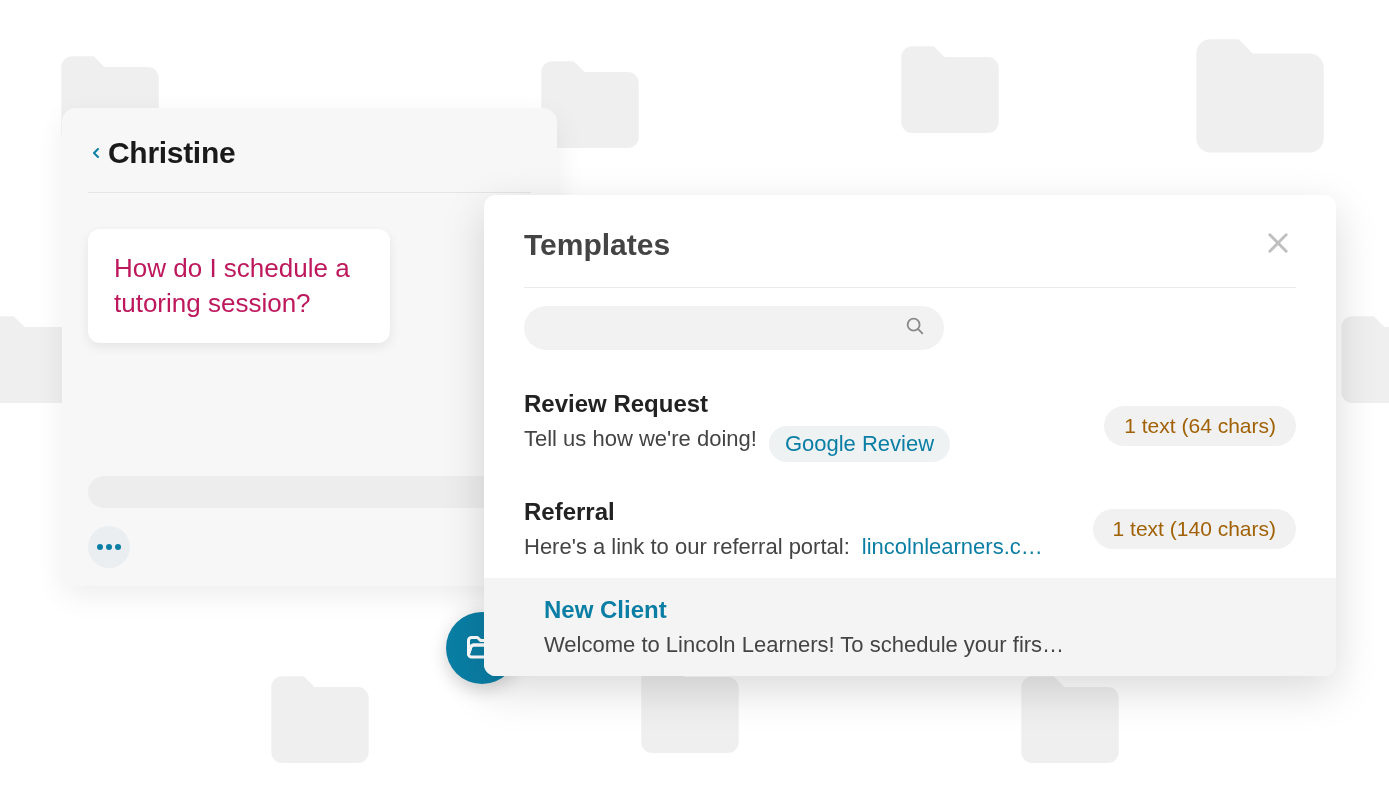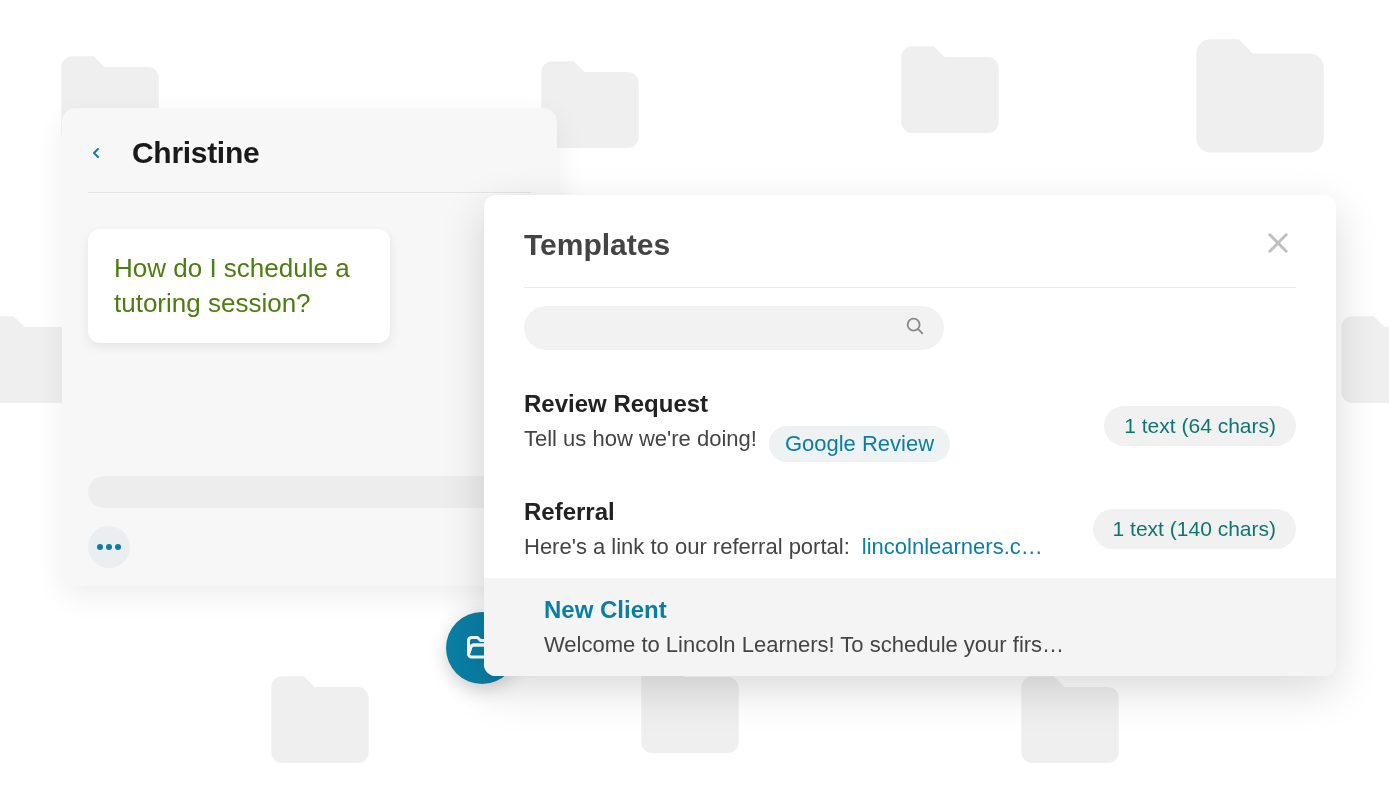--- a/index.html
+++ b/index.html
@@ -27,34 +27,34 @@
     left: 62px; top: 108px;
     width: 495px; height: 478px;
     background: #f7f7f7;
     border-radius: 14px;
     box-shadow: 0 10px 30px rgba(0,0,0,0.07);
     z-index: 2;
     padding: 28px 26px 20px 26px;
   }
   .chat-header {
     display: flex; align-items: center;
-    gap: 28px;
+    gap: 4px;
     padding-bottom: 22px;
     border-bottom: 1px solid #e5e5e5;
   }
   .chat-back { color:#0a7ea4; display:flex; align-items:center; cursor:pointer; }
   .chat-name { font-size: 30px; font-weight: 600; color:#1a1a1a; letter-spacing:-0.3px; }
 
   .chat-bubble {
     margin-top: 36px;
     background: #ffffff;
     border-radius: 12px;
     padding: 22px 26px;
     font-size: 26px;
-    color: #4d7c0f;
+    color: #be185d;
     line-height: 1.35;
     width: 302px;
     box-shadow: 0 4px 12px rgba(0,0,0,0.08);
   }
 
   .chat-input-bar {
     position: absolute;
     left: 26px; right: 26px; bottom: 78px;
     height: 32px;
     background: #ededed;
@@ -137,21 +137,21 @@
   .tmpl-left { flex:1; min-width:0; padding-right:16px; }
   .tmpl-name { font-size: 24px; font-weight:600; color:#222; margin-bottom:8px; }
   .tmpl-item.selected .tmpl-name { color:#0a7ea4; }
   .tmpl-preview { font-size: 22px; color:#444; white-space:nowrap; overflow:hidden; text-overflow:ellipsis; display:flex; gap:12px; }
   .tmpl-preview .link { color:#0a7ea4; }
   .tag-chip {
     background:#eef2f3; color:#0a7ea4; font-size:22px;
     padding:5px 16px; border-radius:18px; white-space:nowrap;
   }
   .count-chip {
-    background:#f1f1f1; color:#0f766e; font-size:21px;
+    background:#f1f1f1; color:#a16207; font-size:21px;
     padding:8px 20px; border-radius:22px; white-space:nowrap;
   }
   .tmpl-item.selected .count-chip { background:#ffffff; color:#0a7ea4; }
 
 </style>
 </head>
 <body>
 
 <div class="bg-folders">
 

